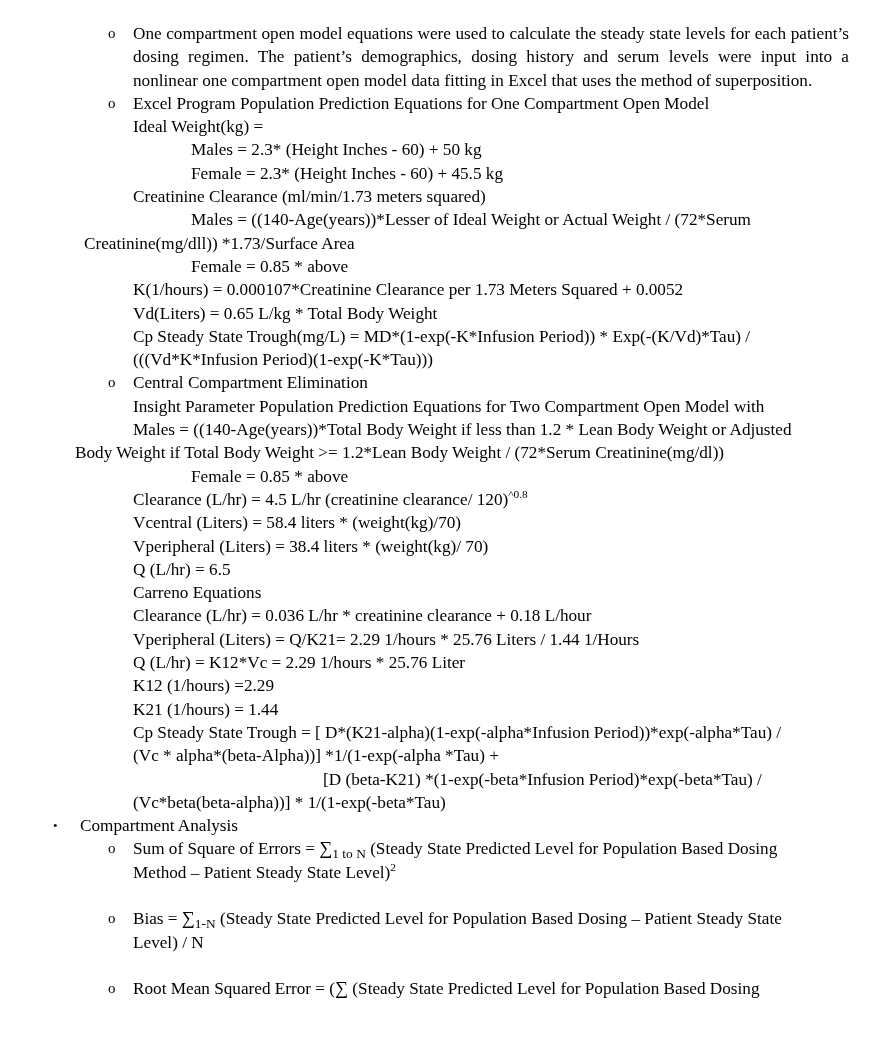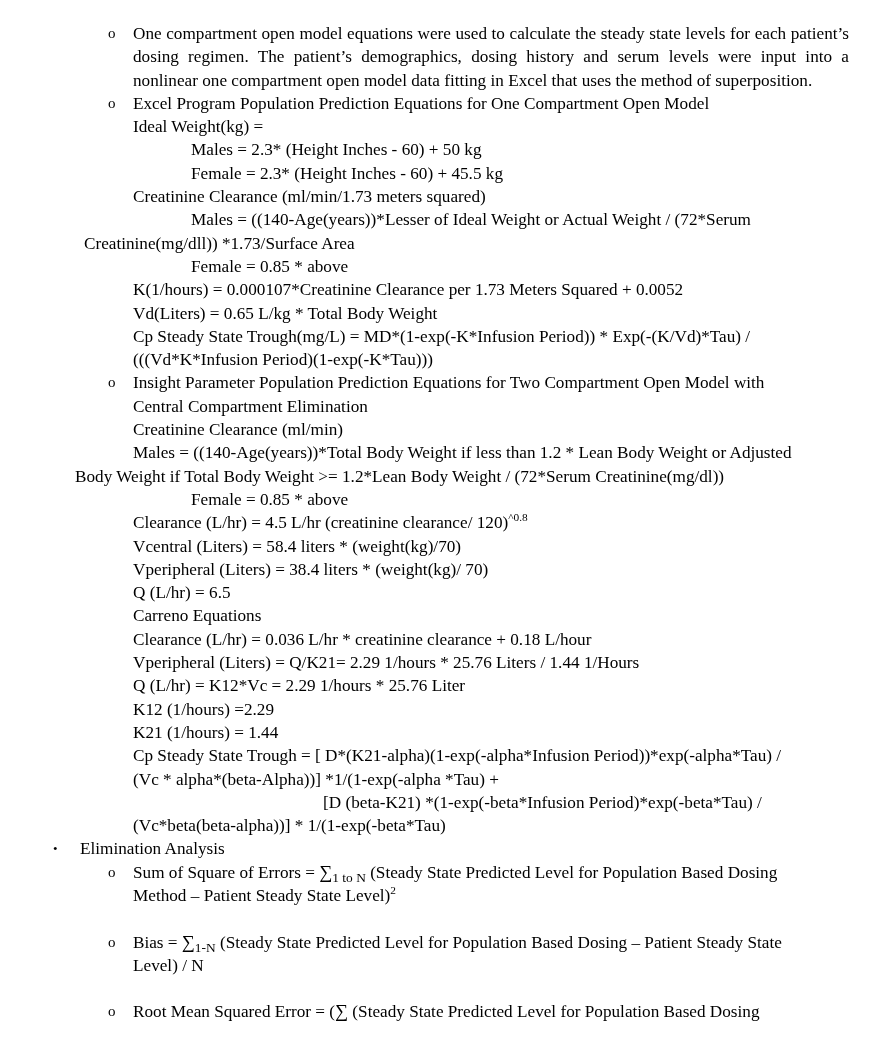--- a/index.html
+++ b/index.html
@@ -98,27 +98,26 @@
       <div class="ind1">Female = 0.85 * above</div>
       <div>K(1/hours) = 0.000107*Creatinine Clearance per 1.73 Meters Squared + 0.0052</div>
       <div>Vd(Liters) = 0.65 L/kg * Total Body Weight</div>
       <div>Cp Steady State Trough(mg/L) = MD*(1-exp(-K*Infusion Period)) * Exp(-(K/Vd)*Tau) /</div>
       <div>(((Vd*K*Infusion Period)(1-exp(-K*Tau)))</div>
     </div>
 
     <div class="row">
       <span class="marker lvl2">o</span>
       <div class="body-col">
+        <div>Central Compartment Elimination</div>
         <div>Insight Parameter Population Prediction Equations for Two Compartment Open Model with</div>
-        <div>Central Compartment Elimination</div>
       </div>
     </div>
 
     <div class="cont">
-      <div>Creatinine Clearance (ml/min)</div>
       <div>Males = ((140-Age(years))*Total Body Weight if less than 1.2 * Lean Body Weight or Adjusted</div>
       <div class="neg">Body Weight if Total Body Weight &gt;= 1.2*Lean Body Weight  / (72*Serum Creatinine(mg/dl))</div>
       <div class="ind1">Female = 0.85 * above</div>
 
       <div><span>Clearance (L/hr) = 4.5 L/hr (creatinine clearance/ 120)</span><sup>^0.8</sup></div>
 
       <div>Vcentral (Liters) = 58.4 liters * (weight(kg)/70)</div>
       <div>Vperipheral (Liters) = 38.4 liters * (weight(kg)/ 70)</div>
       <div>Q (L/hr) = 6.5</div>
 
@@ -130,21 +129,21 @@
       <div>K21 (1/hours) = 1.44</div>
 
       <div>Cp Steady State Trough = [ D*(K21-alpha)(1-exp(-alpha*Infusion Period))*exp(-alpha*Tau) /</div>
       <div>(Vc * alpha*(beta-Alpha))] *1/(1-exp(-alpha *Tau)  +</div>
       <div class="ind2">[D (beta-K21) *(1-exp(-beta*Infusion Period)*exp(-beta*Tau) /</div>
       <div>(Vc*beta(beta-alpha))] * 1/(1-exp(-beta*Tau)</div>
     </div>
 
     <div class="row">
       <span class="marker lvl1">•</span>
-      <div class="body-col">Elimination Analysis</div>
+      <div class="body-col">Compartment Analysis</div>
     </div>
 
     <div class="row">
       <span class="marker lvl2">o</span>
       <div class="body-col">
         <div><span>Sum of Square of Errors = </span><span class="sigma">∑</span><span class="sub smallcap">1 to N</span><span> (Steady State Predicted Level for Population Based Dosing</span></div>
         <div><span>Method – Patient Steady State Level)</span><sup>2</sup></div>
       </div>
     </div>
 

